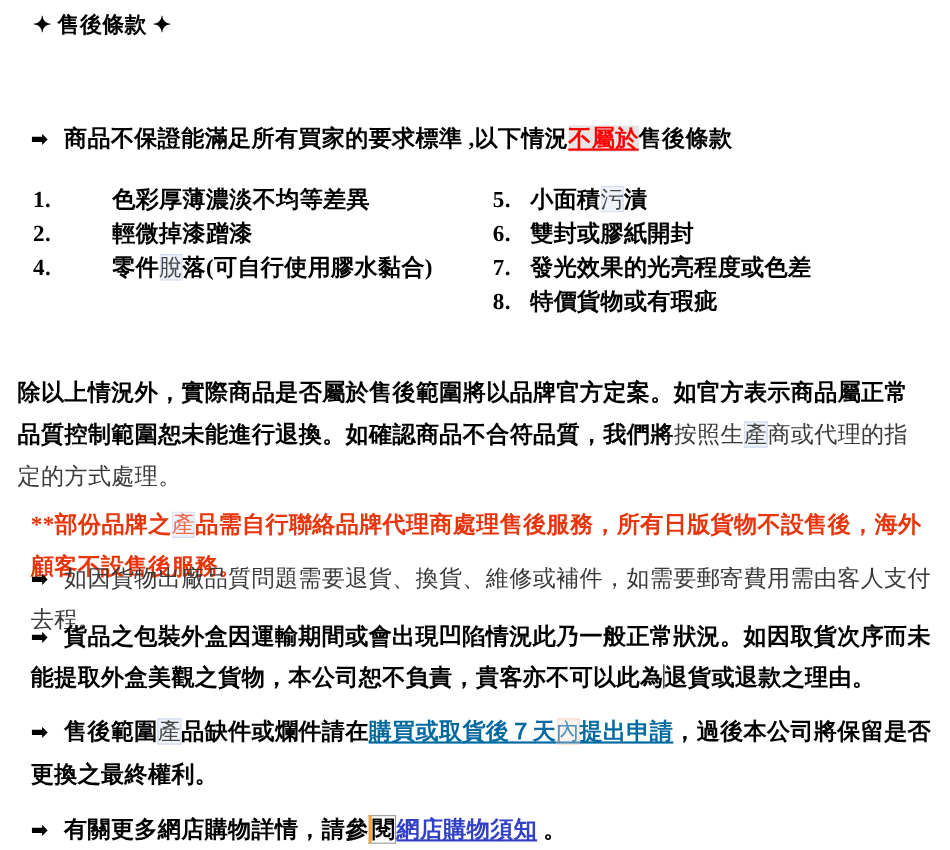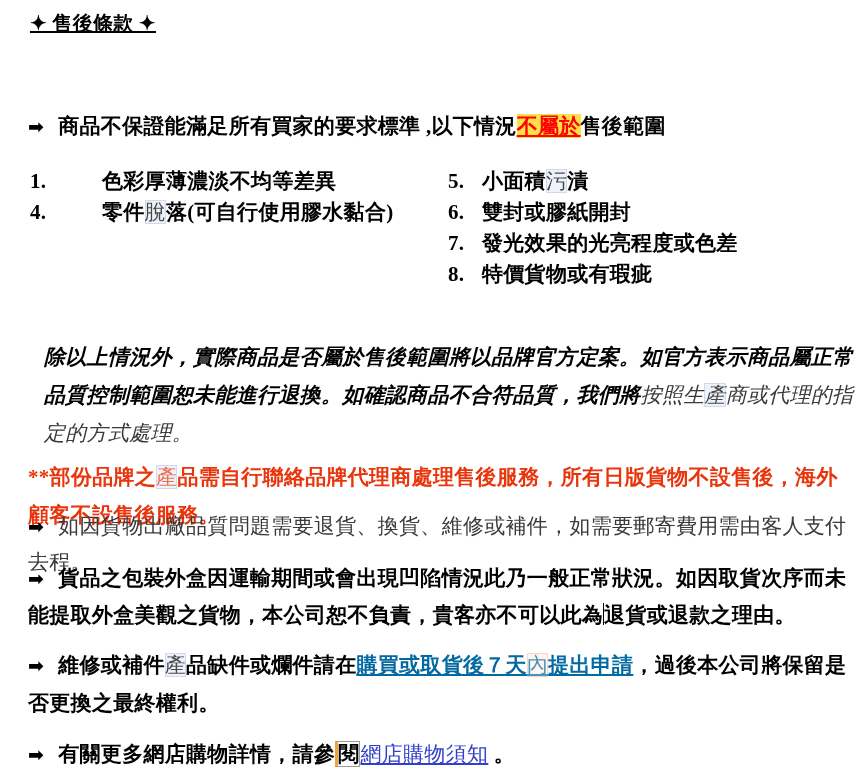--- a/index.html
+++ b/index.html
@@ -1,53 +1,56 @@
 <!DOCTYPE html>
 <html><head>
 <meta charset="utf-8">
 <style>
   html,body { margin:0; padding:0; background:#ffffff; }
   body { width:864px; height:773px; font-family:"Liberation Serif","DejaVu Serif",serif; color:#000; }
   .page { position:relative; width:864px; height:773px; background:#fff; overflow:hidden; }
   .blk { position:absolute; font-size:21px; font-weight:bold; line-height:36px; letter-spacing:0.3px; }
-  .title { font-size:20px; text-decoration:underline; }
+  .title { font-size:20px; }
   .arrow { display:inline-block; margin-right:14px; font-family:"DejaVu Sans",sans-serif; font-size:19px; }
   .thin { font-weight:normal; color:#3a3a3a; }
   .fb { font-weight:normal; opacity:.72; background:rgba(170,190,230,.28);
         box-shadow:inset 0 0 0 1px rgba(140,160,210,.45); }
   .fb-ime { border:1px solid #999; border-left:3px solid #f0a23c; }
-  .hl { background:#fde047; color:#FF0000; text-decoration:underline; }
+  .hl { background:#e5e5e5; color:#FF0000; text-decoration:underline; }
   .redpara { color:#E8350C;margin-top:36px; }
   .red-u { color:#0369a1; text-decoration:underline; }
   .red-u .fb { background:rgba(255,200,180,.3); box-shadow:inset 0 0 0 1px rgba(240,160,140,.5); }
-  .link { color:#3340C8; text-decoration:underline; font-weight:normal; cursor:pointer; }
+  .link { color:#3340C8; text-decoration:underline; font-weight:bold; cursor:pointer; }
   .caret { display:inline-block; width:1px; height:22px; background:#000; vertical-align:-3px; }
   .cols { display:flex; }
   .col-l { width:418px; }
   .col-r { width:392px; }
   .li { line-height:31px; white-space:nowrap; }
   .num-l { display:inline-block; width:72px; font-family:"Liberation Serif",serif; }
   .num-r { display:inline-block; width:34px; font-family:"Liberation Serif",serif; }
 </style>
 </head>
 <body>
 
 <div class="page">
 
   <div class="blk title" style="top:5px; left:30px;">✦ 售後條款 ✦</div>
 
 
   <div class="blk" style="top:108px; left:28px; width:820px;">
-    <span class="arrow">➡</span><span>商品不保證能滿足所有買家的要求標準 ,以下情況</span><span class="hl">不屬於</span><span>售後範圍</span>
+    <span class="arrow">➡</span><span>商品不保證能滿足所有買家的要求標準 ,以下情況</span><span class="hl">不屬於</span><span>售後條款</span>
   </div>
 
   <div class="blk cols" style="top:166px; left:30px; width:812px;">
     <div class="col-l">
       <div class="li">
         <span class="num-l">1.</span><span>色彩厚薄濃淡不均等差異</span>
+      </div>
+      <div class="li">
+        <span class="num-l">2.</span><span>輕微掉漆蹭漆</span>
       </div>
       <div class="li">
         <span class="num-l">4.</span><span>零件</span><span class="fb">脫</span><span>落(可自行使用膠水黏合)</span>
       </div>
     </div>
     <div class="col-r">
       <div class="li">
         <span class="num-r">5.</span><span>小面積</span><span class="fb">污</span><span>漬</span>
       </div>
       <div class="li">
@@ -55,37 +58,37 @@
       </div>
       <div class="li">
         <span class="num-r">7.</span><span>發光效果的光亮程度或色差</span>
       </div>
       <div class="li">
         <span class="num-r">8.</span><span>特價貨物或有瑕疵</span>
       </div>
     </div>
   </div>
 
-  <div class="blk" style="top:338px; left:44px; width:820px; line-height:38px;font-style:italic;">
+  <div class="blk" style="top:338px; left:16px; width:820px; line-height:38px;">
     <span>除以上情況外，實際商品是否屬於售後範圍將以品牌官方定案。如官方表示商品屬正常品質控制範圍恕未能進行退換。如確認商品不合符品質，我們將</span><span class="thin">按照生</span><span class="fb">產</span><span class="thin">商或代理的指定的方式處理。</span>
   </div>
 
   <div class="blk redpara" style="top:422px; left:28px; width:820px; line-height:38px;">
     <span>**部份品牌之</span><span class="fb">產</span><span>品需自行聯絡品牌代理商處理售後服務，所有日版貨物不設售後，海外顧客不設售後服務。</span>
   </div>
 
   <div class="blk" style="top:508px; left:28px; width:822px;">
     <span class="arrow">➡</span><span class="thin">如因貨物出廠品質問題需要退貨、換貨、維修或補件，如需要郵寄費用需由客人支付去程。</span>
   </div>
 
   <div class="blk" style="top:560px; left:28px; width:822px; line-height:37px;">
     <span class="arrow">➡</span><span>貨品之包裝外盒因運輸期間或會出現凹陷情況此乃一般正常狀況。如因取貨次序而未能提取外盒美觀之貨物，本公司恕不負責，貴客亦不可以此為</span><span class="caret"></span><span>退貨或退款之理由。</span>
   </div>
 
   <div class="blk" style="top:646px; left:28px; width:822px; line-height:38px;">
-    <span class="arrow">➡</span><span>維修或補件</span><span class="fb">產</span><span>品缺件或爛件請在</span><span class="red-u"><span>購買或取貨後７天</span><span class="fb">內</span><span>提出申請</span></span><span>，過後本公司將保留是否更換之最終權利。</span>
+    <span class="arrow">➡</span><span>售後範圍</span><span class="fb">產</span><span>品缺件或爛件請在</span><span class="red-u"><span>購買或取貨後７天</span><span class="fb">內</span><span>提出申請</span></span><span>，過後本公司將保留是否更換之最終權利。</span>
   </div>
 
   <div class="blk" style="top:736px; left:28px; width:822px;">
     <span class="arrow">➡</span><span>有關更多網店購物詳情，請參</span><span class="fb-ime">閱</span><a class="link">網店購物須知</a><span> 。</span>
   </div>
 
 </div>
 
 </body></html>

